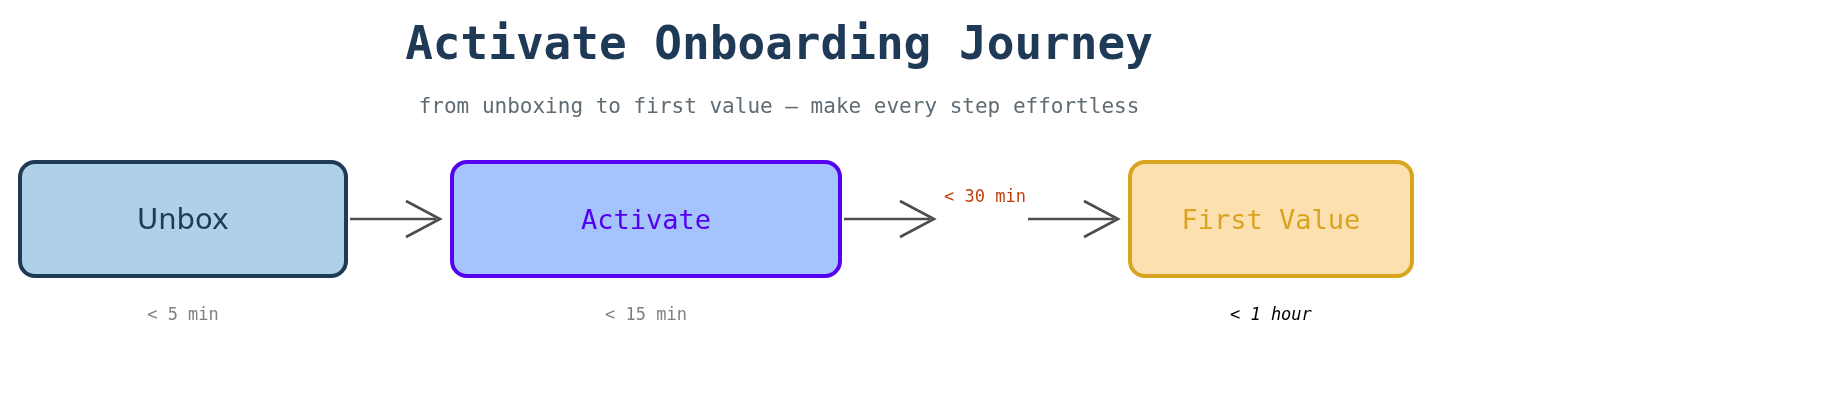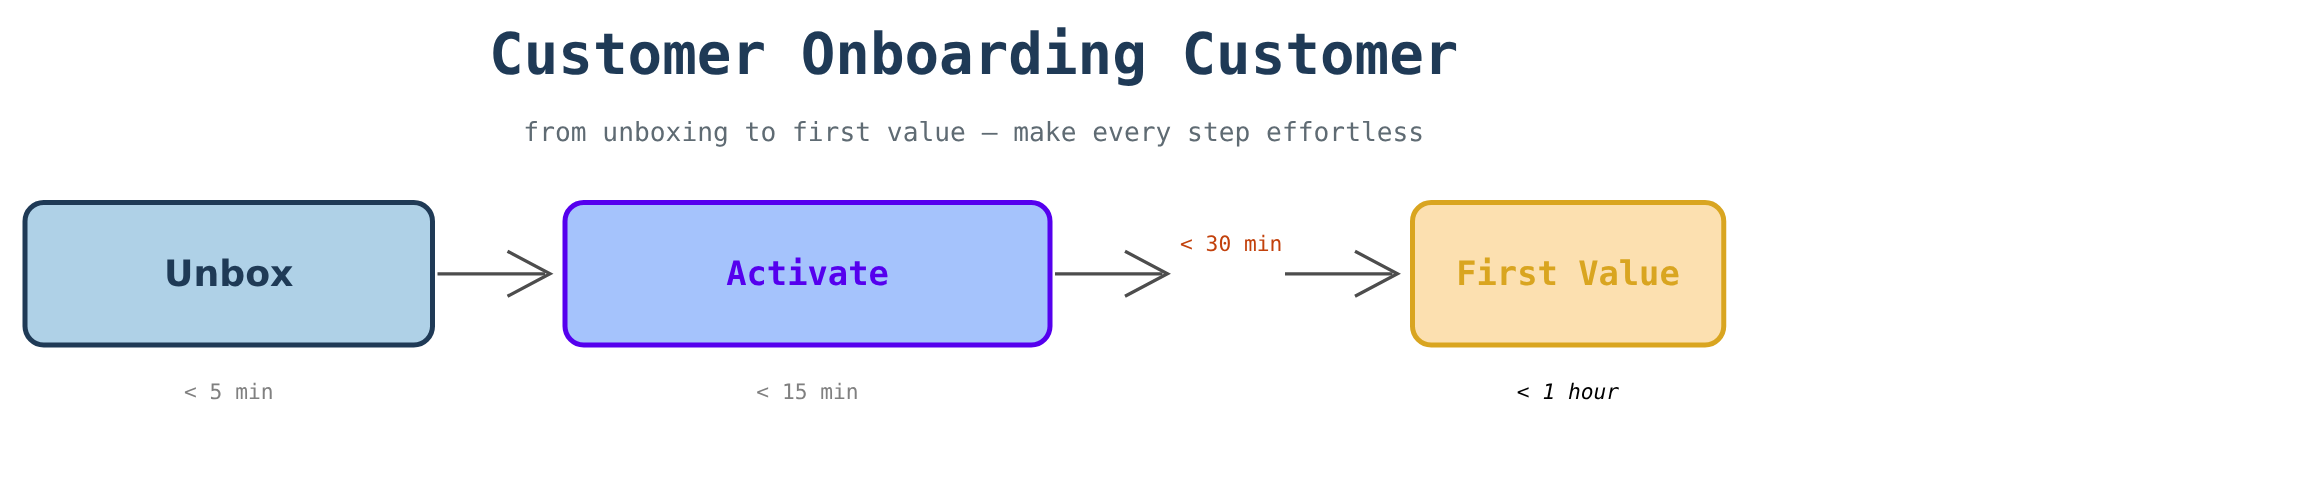--- a/index.html
+++ b/index.html
@@ -71,29 +71,29 @@
     border-style: solid;
     border-width: 4px;
     display: flex;
     align-items: center;
     justify-content: center;
     text-align: center;
     white-space: nowrap;
   }
   .node-label {
     font-size: 27px;
-    font-weight: 700;
+    font-weight: 400;
     line-height: 1;
   }
 
   
   .stage-0 .node { width: 330px; }
   .stage-1 .node { width: 392px; }
   .stage-2 .node { width: 325px; }
-  .stage-3 .node { width: 253px; }
+  .stage-3 .node { width: 286px; }
 
   
   .stage-0 .node-label {
     font-family: "DejaVu Sans", "Liberation Sans", sans-serif;
     font-size: 29px;
   }
   .stage-1 .node-label,
   .stage-2 .node-label,
   .stage-3 .node-label {
     font-family: "DejaVu Sans Mono", monospace;
@@ -118,21 +118,21 @@
     flex: 0 0 auto;
   }
   .connector svg { display: block; }
 </style>
 </head>
 <body style="background: rgb(255, 255, 255);">
 
 <div id="root">
 
   <div class="header">
-    <div class="title" style="color: rgb(31, 58, 86);">Customer Onboarding Customer</div>
+    <div class="title" style="color: rgb(31, 58, 86);">Activate Onboarding Journey</div>
     <div class="subtitle" style="color: rgb(95, 107, 115);">from unboxing to first value – make every step effortless</div>
   </div>
 
   <div class="flow">
 
     <div class="stage stage-0">
       <div class="node" id="node0" style="background: rgb(175, 209, 231); border-color: rgb(31, 58, 86);">
         <span class="node-label" style="color: rgb(31, 58, 86);">Unbox</span>
       </div>
       <div class="caption" style="color: rgb(128, 128, 128);">&lt; 5 min</div>

